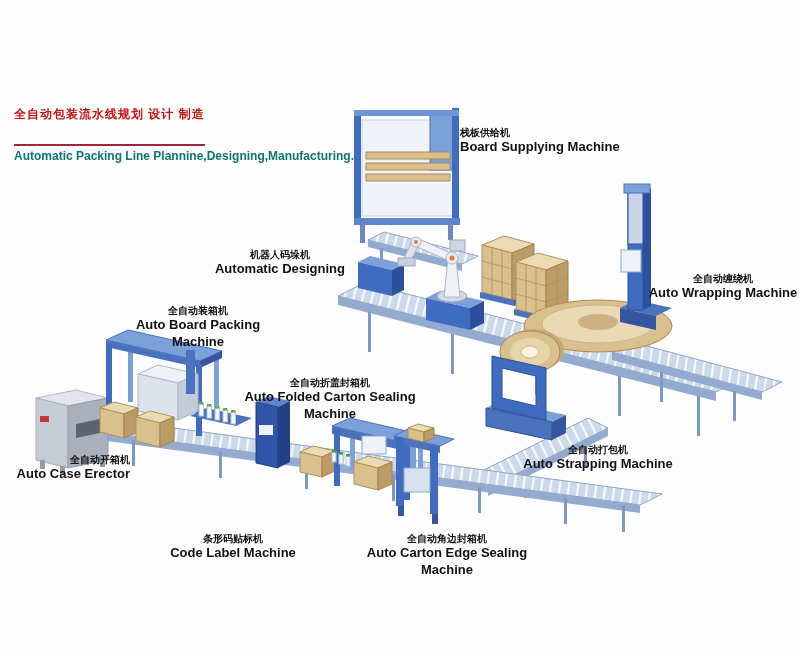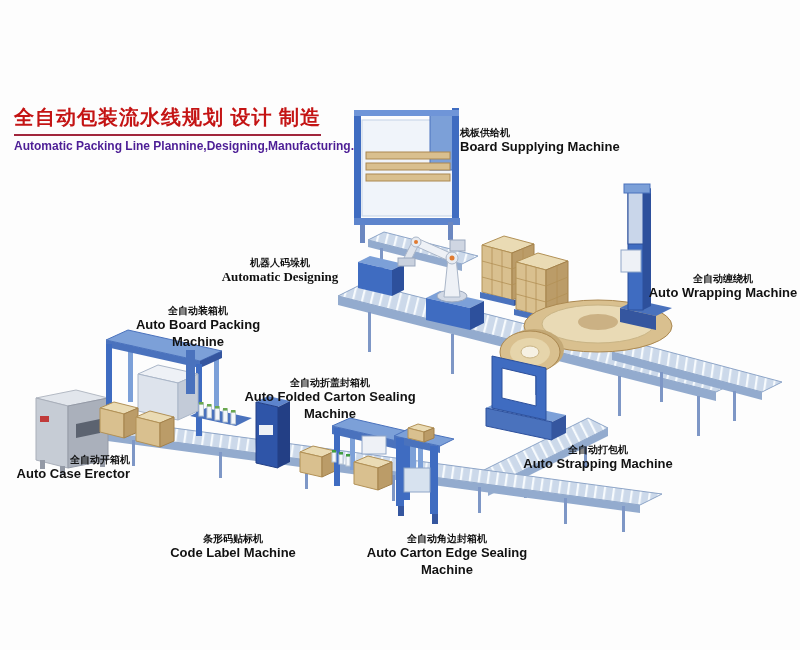--- a/index.html
+++ b/index.html
@@ -2,28 +2,28 @@
 <html><head>
 <meta charset="utf-8">
 <style>
   html,body{margin:0;padding:0;background:#fff;}
   .stage{
     position:relative;width:800px;height:650px;background:#fdfdfd;overflow:hidden;
     font-family:"Liberation Sans","DejaVu Sans",sans-serif;
   }
   .illustration{position:absolute;left:0;top:0;z-index:1;}
   .title-block{position:absolute;left:14px;top:104px;z-index:2;}
-  .title-zh{color:#c41414;font-size:20px;font-weight:bold;letter-spacing:1px;
-    display:inline-block;border-bottom:2px solid #a1263c;padding-bottom:3px;}
-  .title-en{color:#4c1d95;font-size:12px;font-weight:bold;margin-top:3px;}
+  .title-zh{color:#c41414;font-size:12px;font-weight:bold;letter-spacing:1px;
+    display:inline-block;border-bottom:2px solid #a1263c;padding-bottom:21px;}
+  .title-en{color:#0f766e;font-size:12px;font-weight:bold;margin-top:3px;}
   .label{position:absolute;z-index:2;text-align:center;color:#111;line-height:1.3;}
   .label .zh{display:block;font-size:10px;font-weight:bold;}
   .label .en{display:block;font-size:13px;font-weight:bold;}
   .lbl-board{left:460px;top:126px;width:175px;text-align:left;}
-  .lbl-palletizer{left:200px;top:256px;width:160px;font-family:Liberation Serif, serif;}
+  .lbl-palletizer{left:200px;top:248px;width:160px;}
   .lbl-wrapping{left:648px;top:236px;width:150px;margin-top:36px;}
   .lbl-packing{left:118px;top:304px;width:160px;}
   .lbl-folded{left:232px;top:376px;width:196px;}
   .lbl-erector{left:10px;top:453px;width:120px;text-align:right;}
   .lbl-strapping{left:520px;top:443px;width:156px;}
   .lbl-codelabel{left:168px;top:532px;width:130px;}
   .lbl-edge{left:352px;top:532px;width:190px;}
 </style>
 </head>
 <body>

